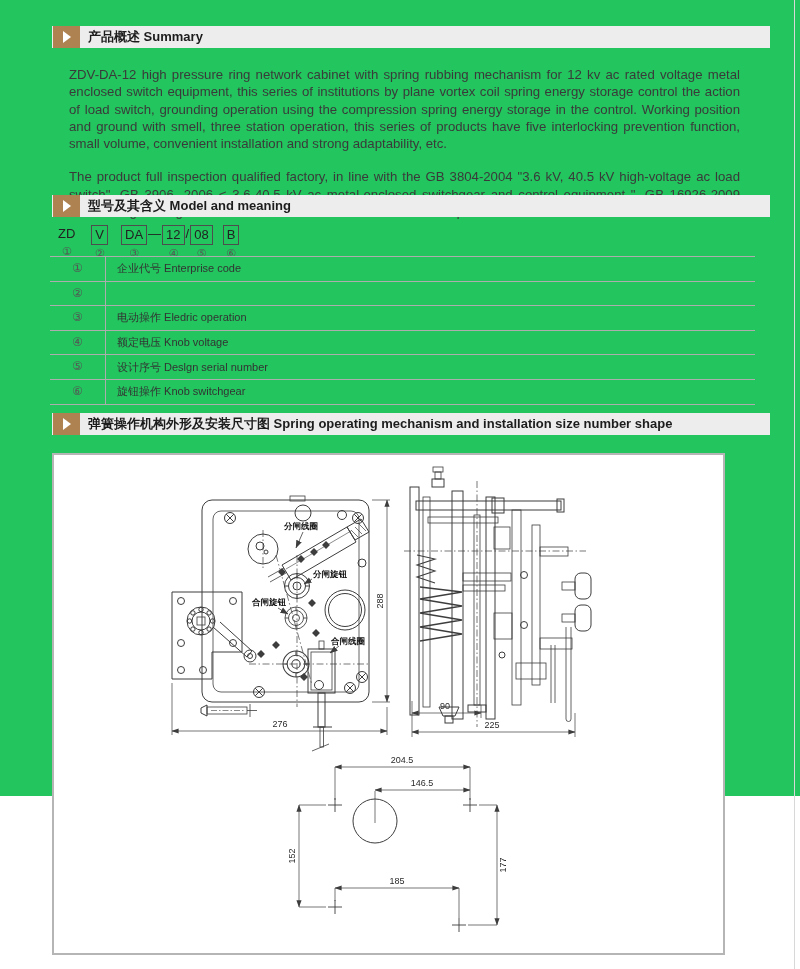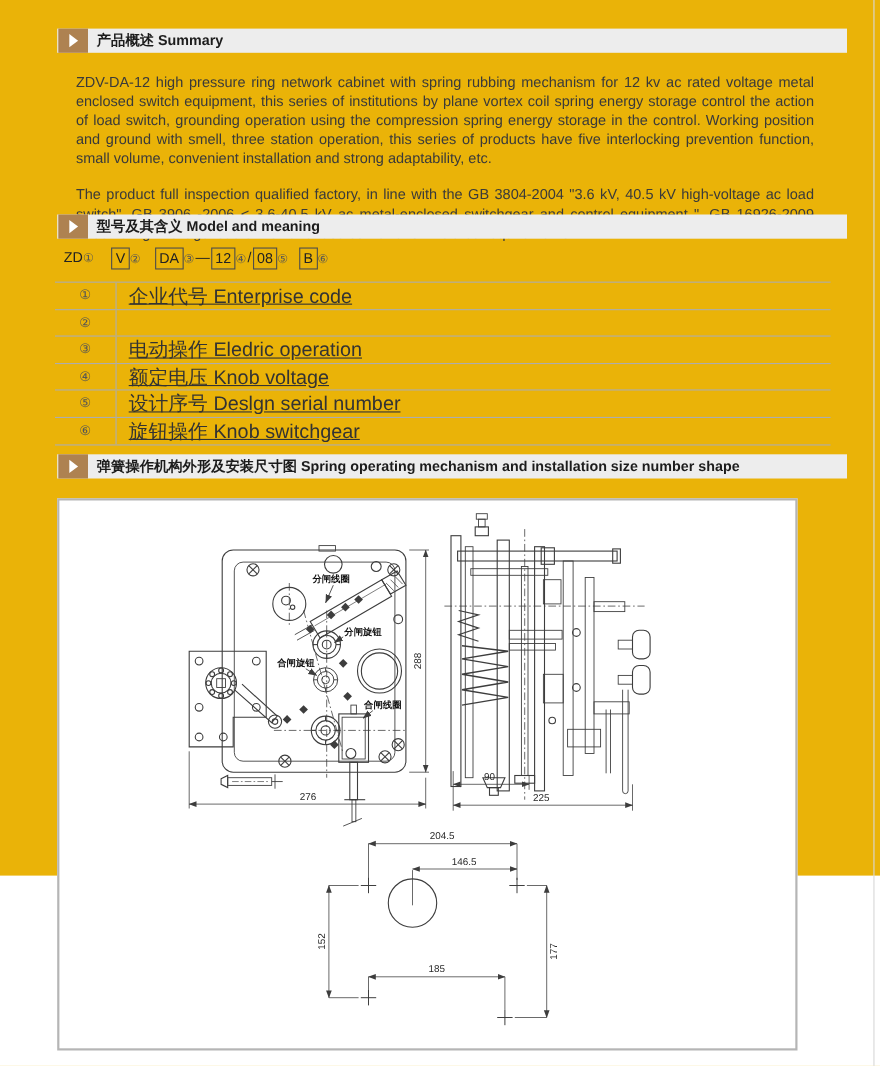--- a/index.html
+++ b/index.html
@@ -1,21 +1,21 @@
 <!DOCTYPE html>
 <html><head>
 <meta charset="utf-8">
 <style>
   html,body { margin:0; padding:0; }
   body {
     width:800px; height:969px; background:#ffffff;
     font-family:"Liberation Sans","DejaVu Sans",sans-serif;
     color:#3c3c3c; overflow:hidden;
   }
-  .page { position:relative; width:800px; height:796px; background:#eab308; }
+  .page { position:relative; width:800px; height:796px; background:#22c55e; }
   .page-edge { position:absolute; left:794px; top:0; width:1px; height:969px; background:#d8d8d8; }
 
   
   .sec-header {
     position:absolute; left:52px; width:718px; height:22px;
     background:#ededed;
   }
   .sec-header .bullet {
     position:absolute; left:1px; top:0; width:27px; height:22px;
     background:#ae8251;
@@ -34,40 +34,40 @@
     position:absolute; left:53px; top:50px; width:703px;
     font-size:13.2px; line-height:17.3px; color:#3a3a3a; text-align:justify;
   }
   .summary-text p { margin:16px; }
 
   
   .model-code {
     position:absolute; left:58px; top:225px;
     display:flex; align-items:flex-start;
   }
-  .code-unit { display:flex; align-items:center; }
+  .code-unit { display:flex; flex-direction:column; align-items:center; }
   .code-text {
     font-size:13px; height:18px; line-height:17px; color:#222; white-space:nowrap;
   }
   .code-box { border:1.3px solid #4d4d4d; padding:0 3px; }
   .code-num { font-size:11px; line-height:12px; color:#555; margin-top:2px; }
   .code-sep { font-size:13px; height:18px; line-height:17px; color:#222; margin:0 1px; }
   .mr16 { margin-right:16px; } .mr13 { margin-right:13px; } .mr10 { margin-right:10px; }
 
   
   .model-table {
     position:absolute; left:50px; top:256px; width:705px;
     border-top:1px solid #adadad;
   }
   .mt-row { display:flex; height:23.6px; border-bottom:1px solid #adadad; align-items:center; }
   .mt-num {
     width:55px; flex:0 0 55px; text-align:center; font-size:12px; color:#555;
     border-right:1px solid #adadad; height:100%; line-height:23.6px;
   }
-  .mt-label { padding-left:11px; font-size:18px; color:#333;text-decoration:underline; }
+  .mt-label { padding-left:11px; font-size:11px; color:#333; }
 
   
   .drawing-box {
     position:absolute; left:52px; top:453px; width:669px; height:498px;
     border:2px solid #b5b5b5; box-sizing:content-box; background:#fff;
   }
   .drawing-svg { display:block; }
   .dim-label { fill:#2a2a2a; stroke:none; font-size:9px; }
   .cn-label  { fill:#111;   stroke:none; font-size:8.5px; font-weight:600; }
 </style>

